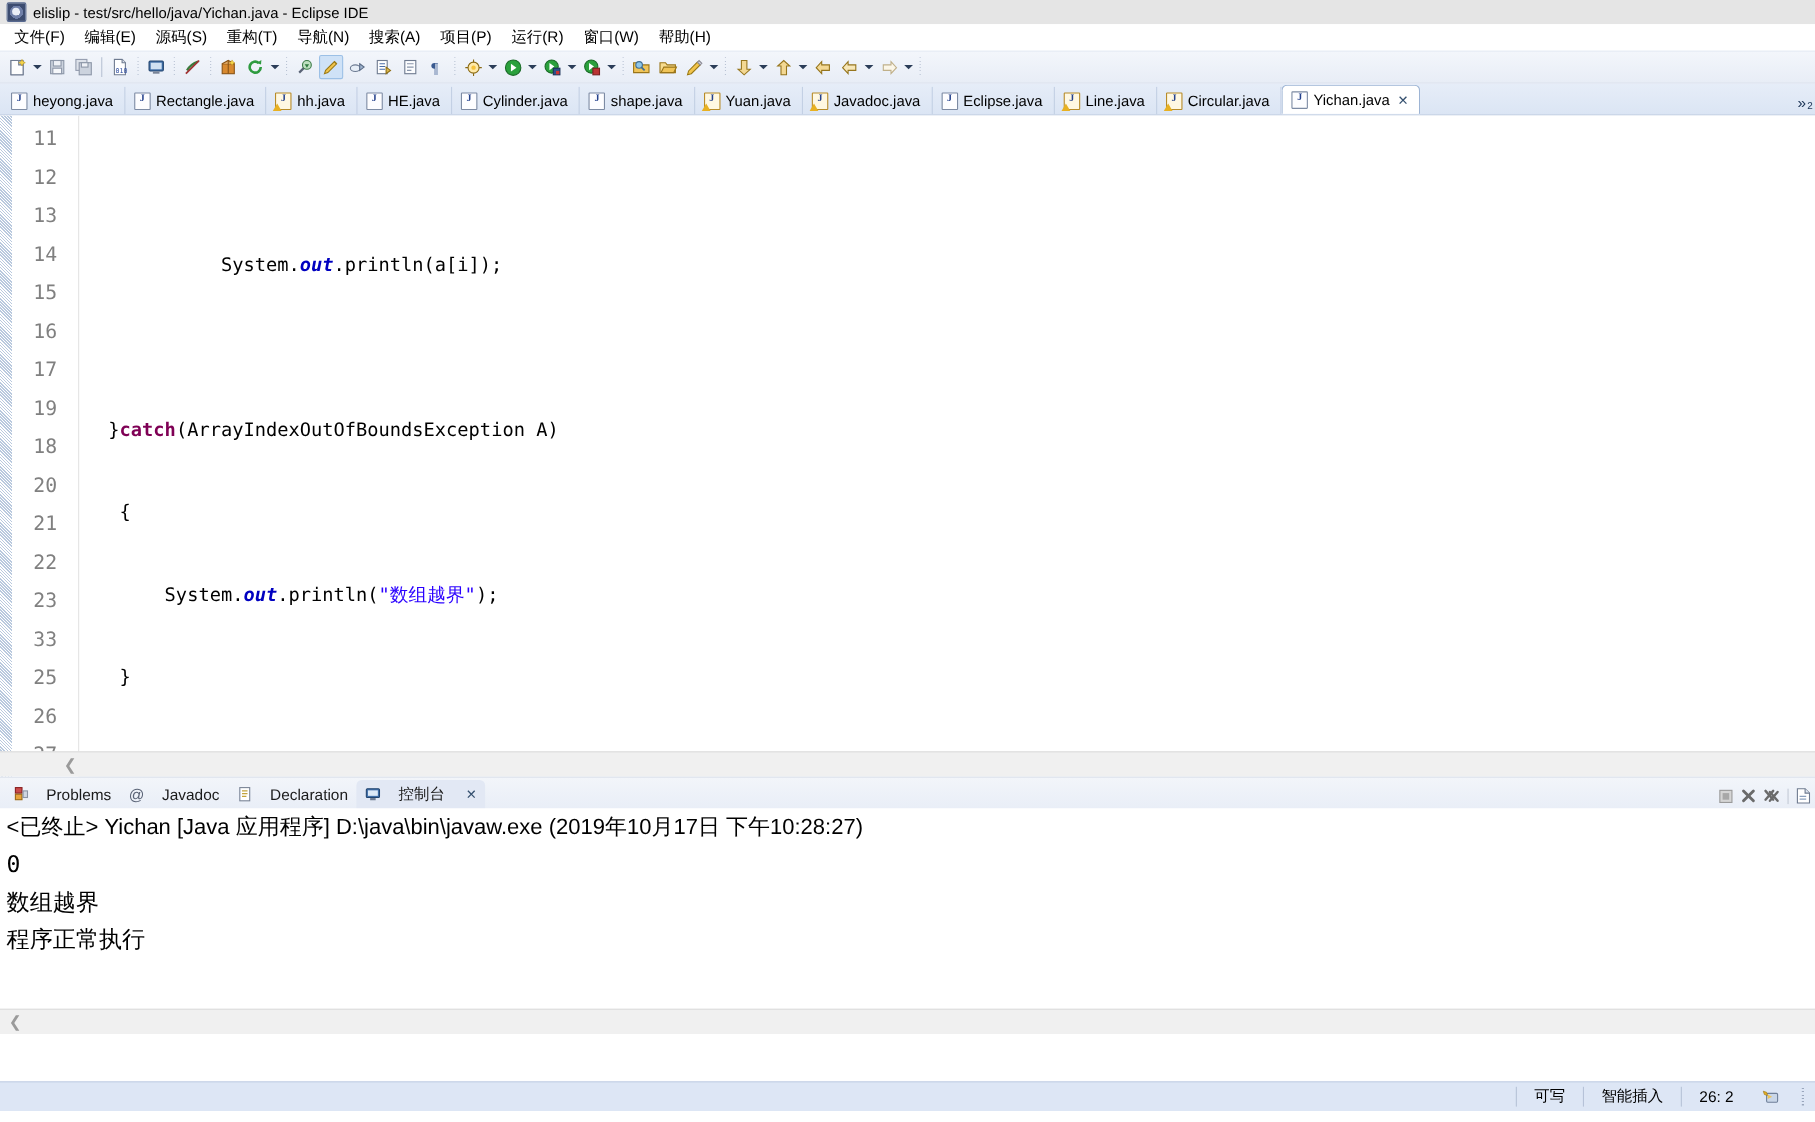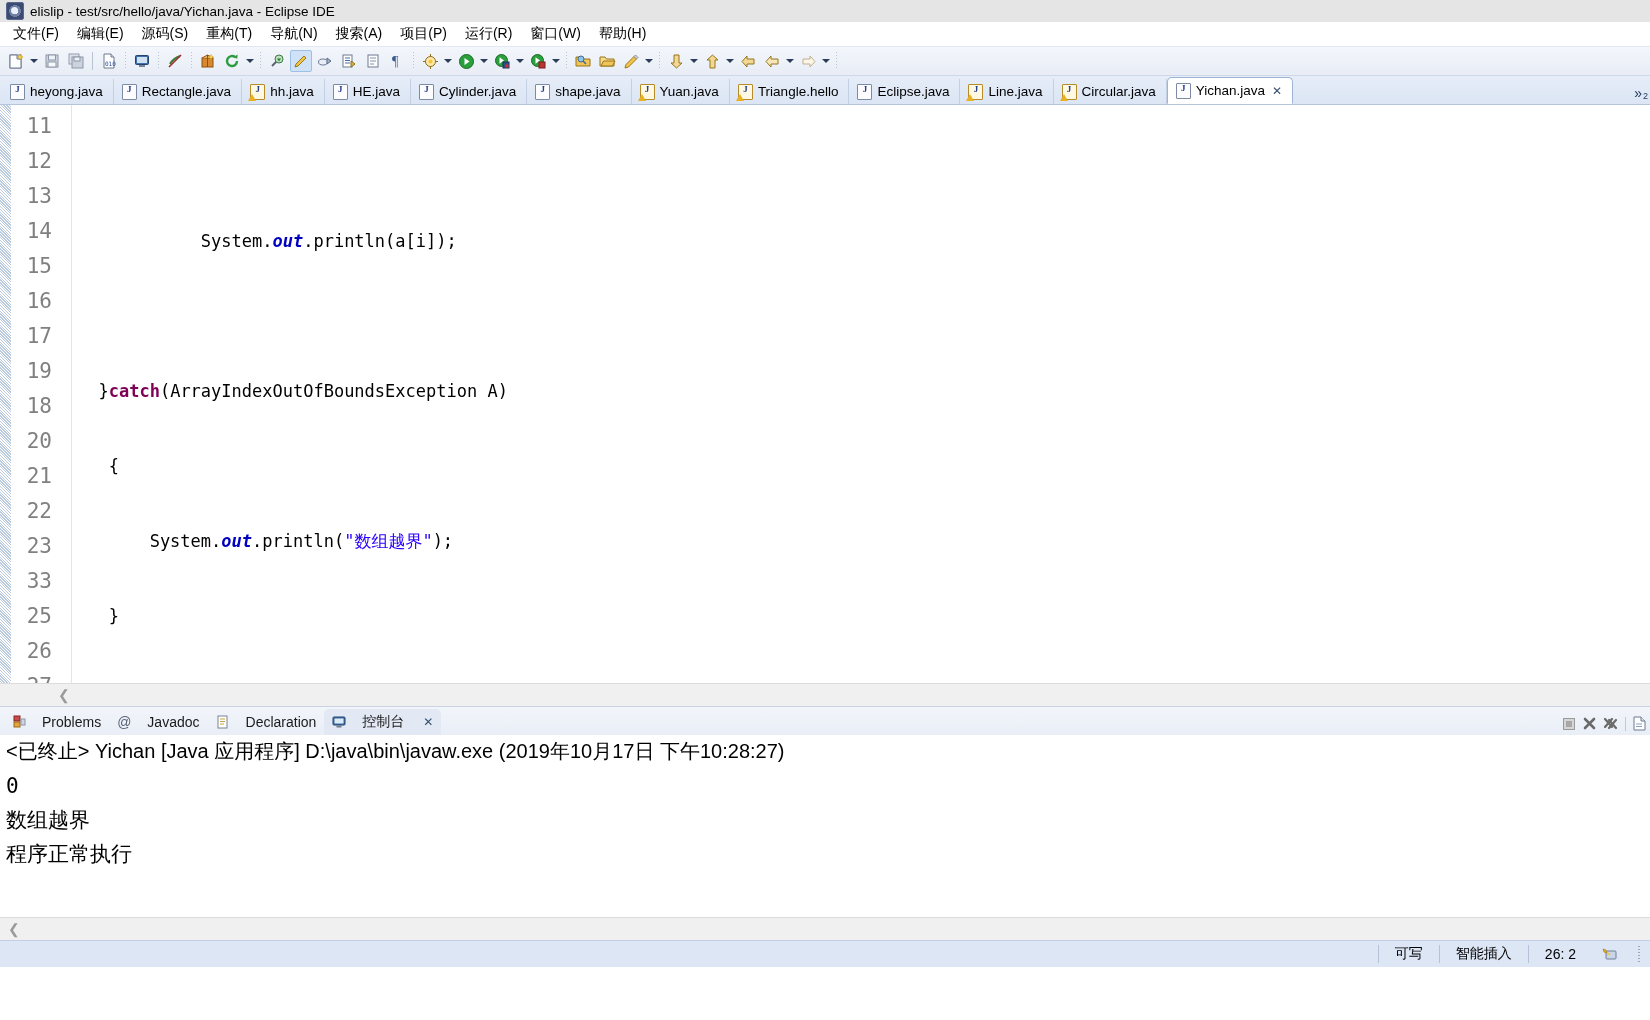--- a/index.html
+++ b/index.html
@@ -101,21 +101,21 @@
   #ann-ruler{
     width:11px;flex:0 0 auto;
     background:
       repeating-linear-gradient(45deg,#ffffff 0 1px,#b9c9de 1px 2px);
     border-right:1px solid #ffffff;
   }
   #gutter{
     width:49px;flex:0 0 auto;background:#ffffff;text-align:right;
     padding-right:9px;box-sizing:border-box;
     font-family:"DejaVu Sans Mono","Liberation Mono",monospace;
-    font-size:21px;color:#808080;padding-top:4px;
+    font-size:18px;color:#808080;padding-top:4px;
   }
   #gutter .ln{height:35px;line-height:35px;}
   #fold-col{
     width:10px;flex:0 0 auto;background:#ffffff;border-right:1px solid #e4e4e4;
   }
   #code{
     flex:1 1 auto;padding-top:4px;position:relative;
     font-family:"DejaVu Sans Mono","Liberation Mono",monospace;
     font-size:17px;color:#000;white-space:pre;overflow:hidden;
   }
@@ -160,21 +160,21 @@
   }
   #console-hbar{
     position:absolute;left:0;right:0;bottom:0;height:22px;
     background:#f0f0f0;border-top:1px solid #dcdcdc;display:flex;align-items:center;
   }
   #console-hbar .chev{margin-left:8px;color:#9a9a9a;font-size:14px;}
   
   #statusbar{
     height:26px;display:flex;align-items:center;
     background:#dde6f5;border-top:1px solid #c3cfe4;
-    font-size:14px;color:#000;
+    font-size:14px;color:#000;margin-top:43px;
   }
   #statusbar .spacer{flex:1 1 auto;}
   .sb-cell{
     padding:0 16px;border-left:1px solid #b6c2d8;height:18px;
     display:flex;align-items:center;white-space:nowrap;
   }
   .sb-icon{padding:0 10px;display:flex;align-items:center;}
   .sb-dots{
     width:2px;height:16px;margin:0 10px;
     background:repeating-linear-gradient(#9aa7bd 0 1px,transparent 1px 3px);
@@ -450,21 +450,21 @@
   <div class="etab">
     <span class="jicon"></span>
     <span>shape.java</span>
   </div>
   <div class="etab">
     <span class="jicon warn"></span>
     <span>Yuan.java</span>
   </div>
   <div class="etab">
     <span class="jicon warn"></span>
-    <span>Triangle.hello</span>
+    <span>Javadoc.java</span>
   </div>
   <div class="etab">
     <span class="jicon"></span>
     <span>Eclipse.java</span>
   </div>
   <div class="etab">
     <span class="jicon warn"></span>
     <span>Line.java</span>
   </div>
   <div class="etab">

